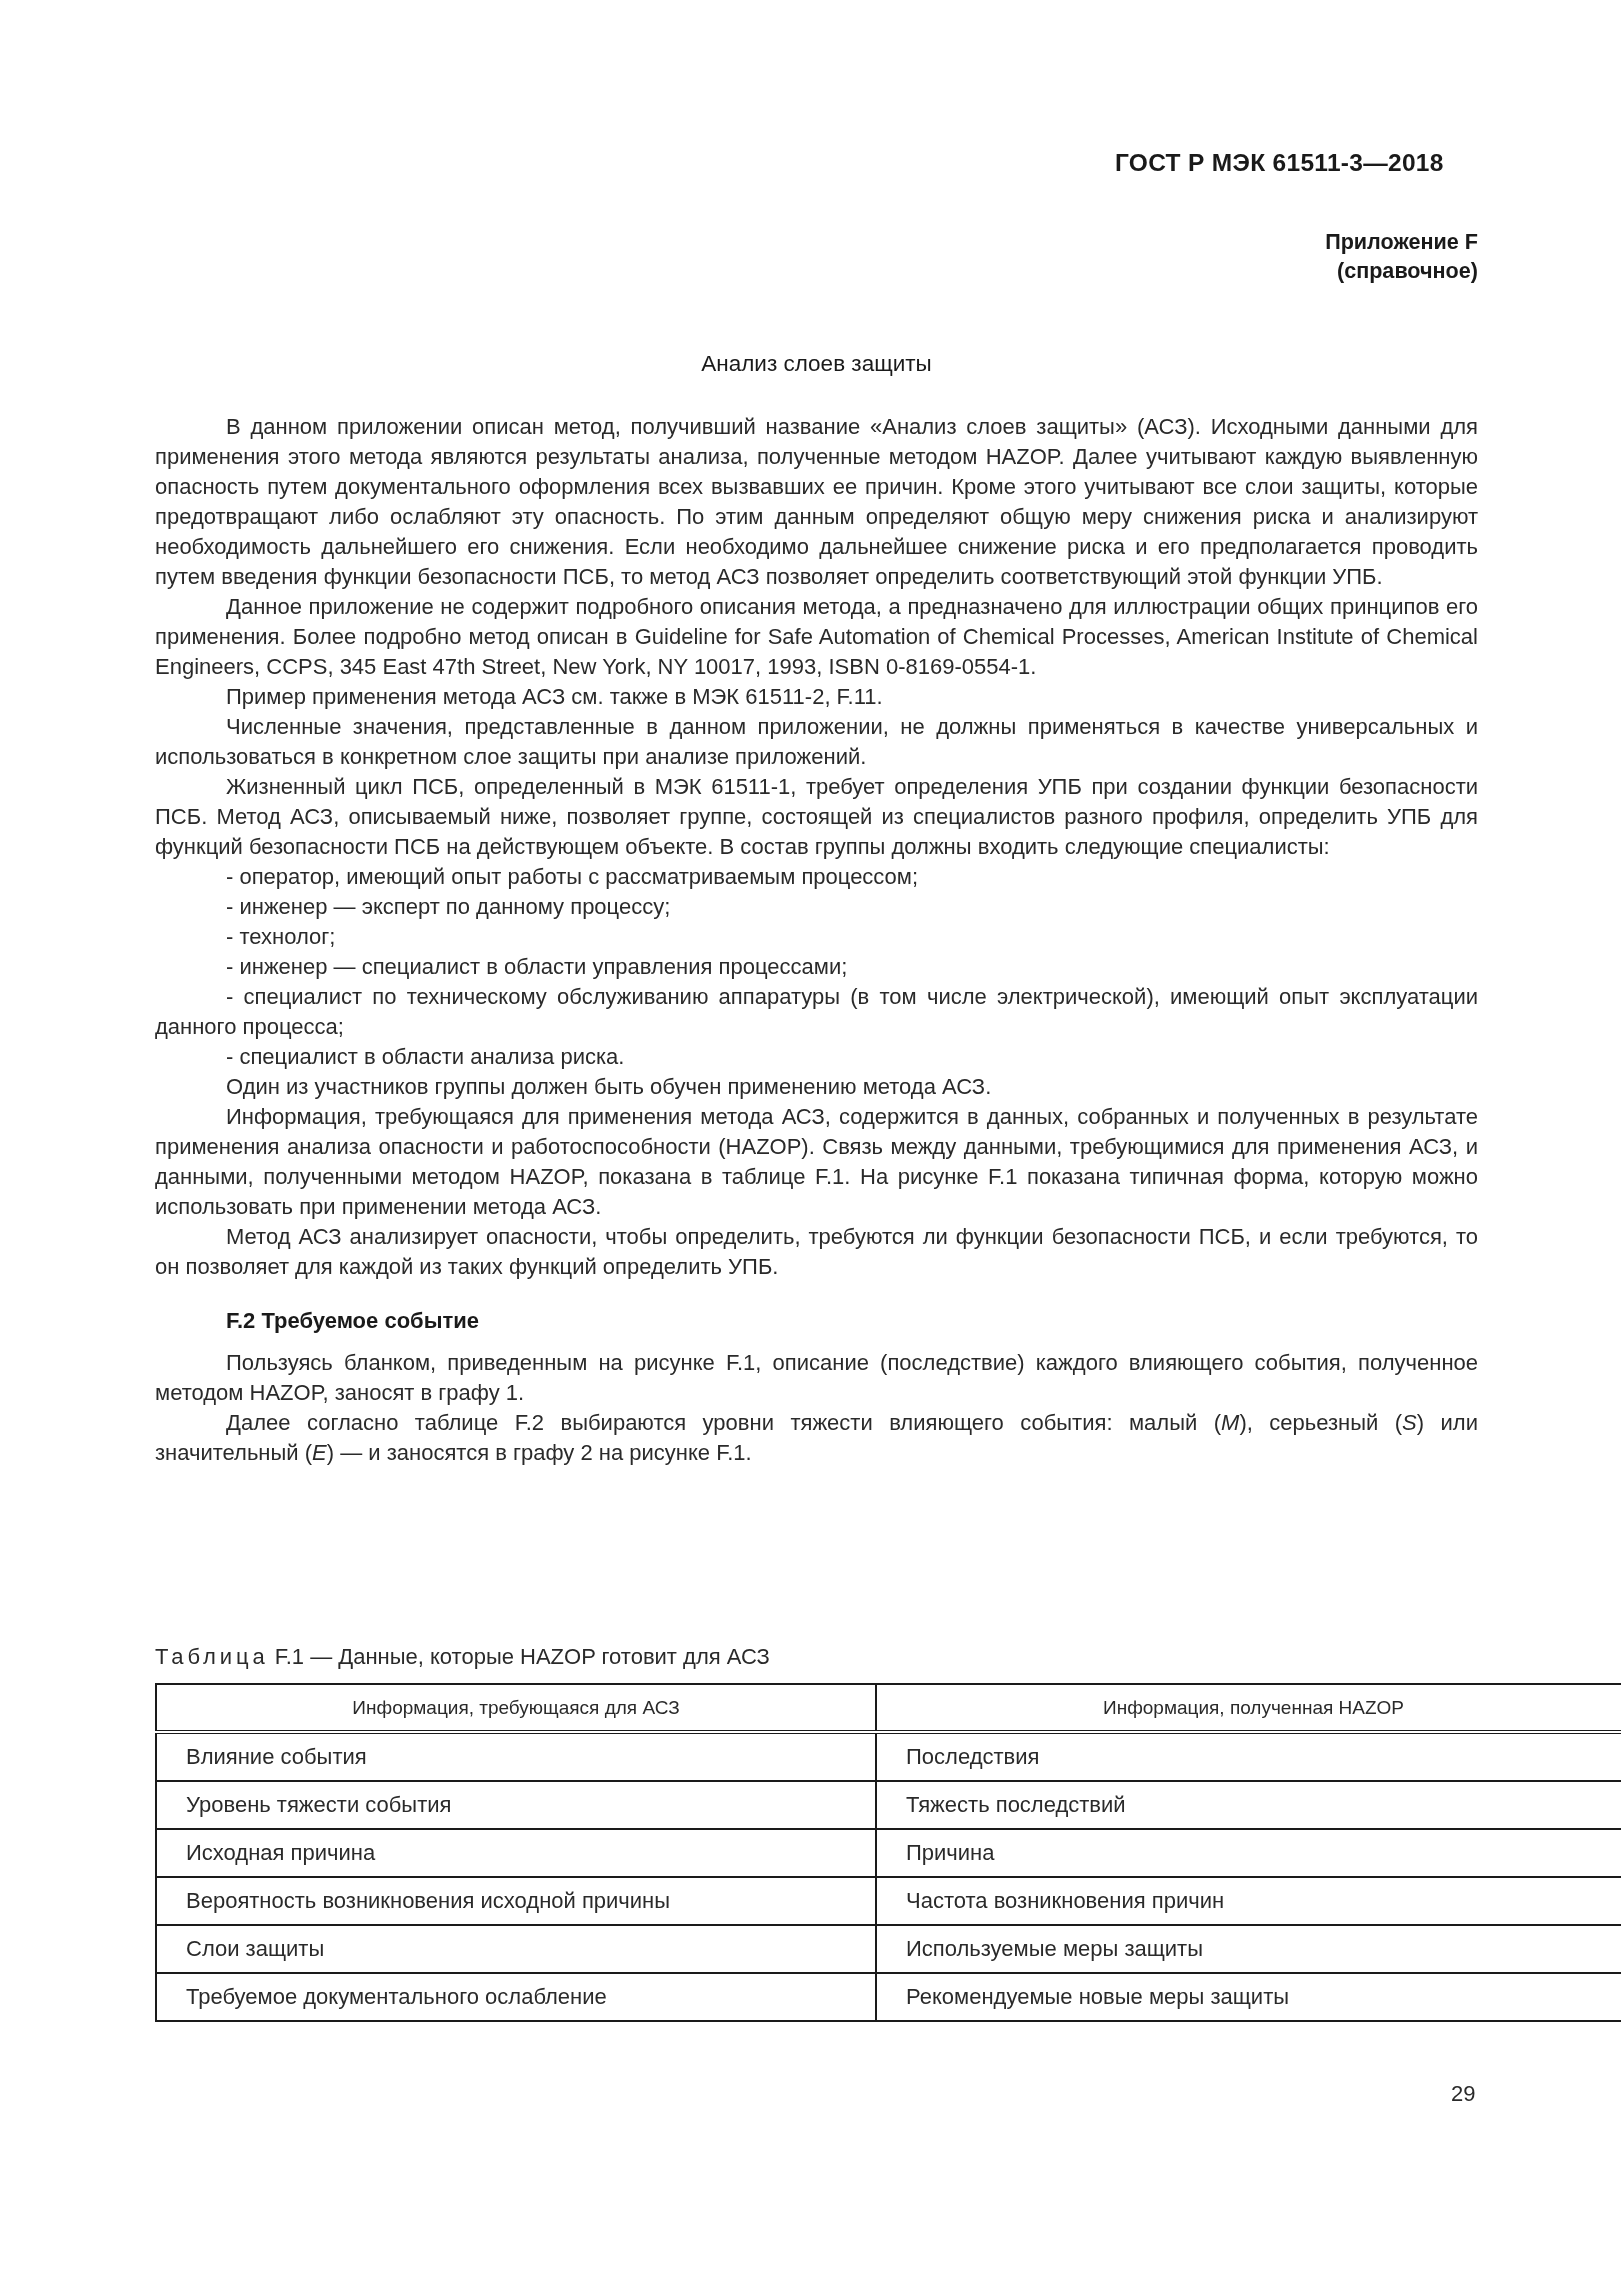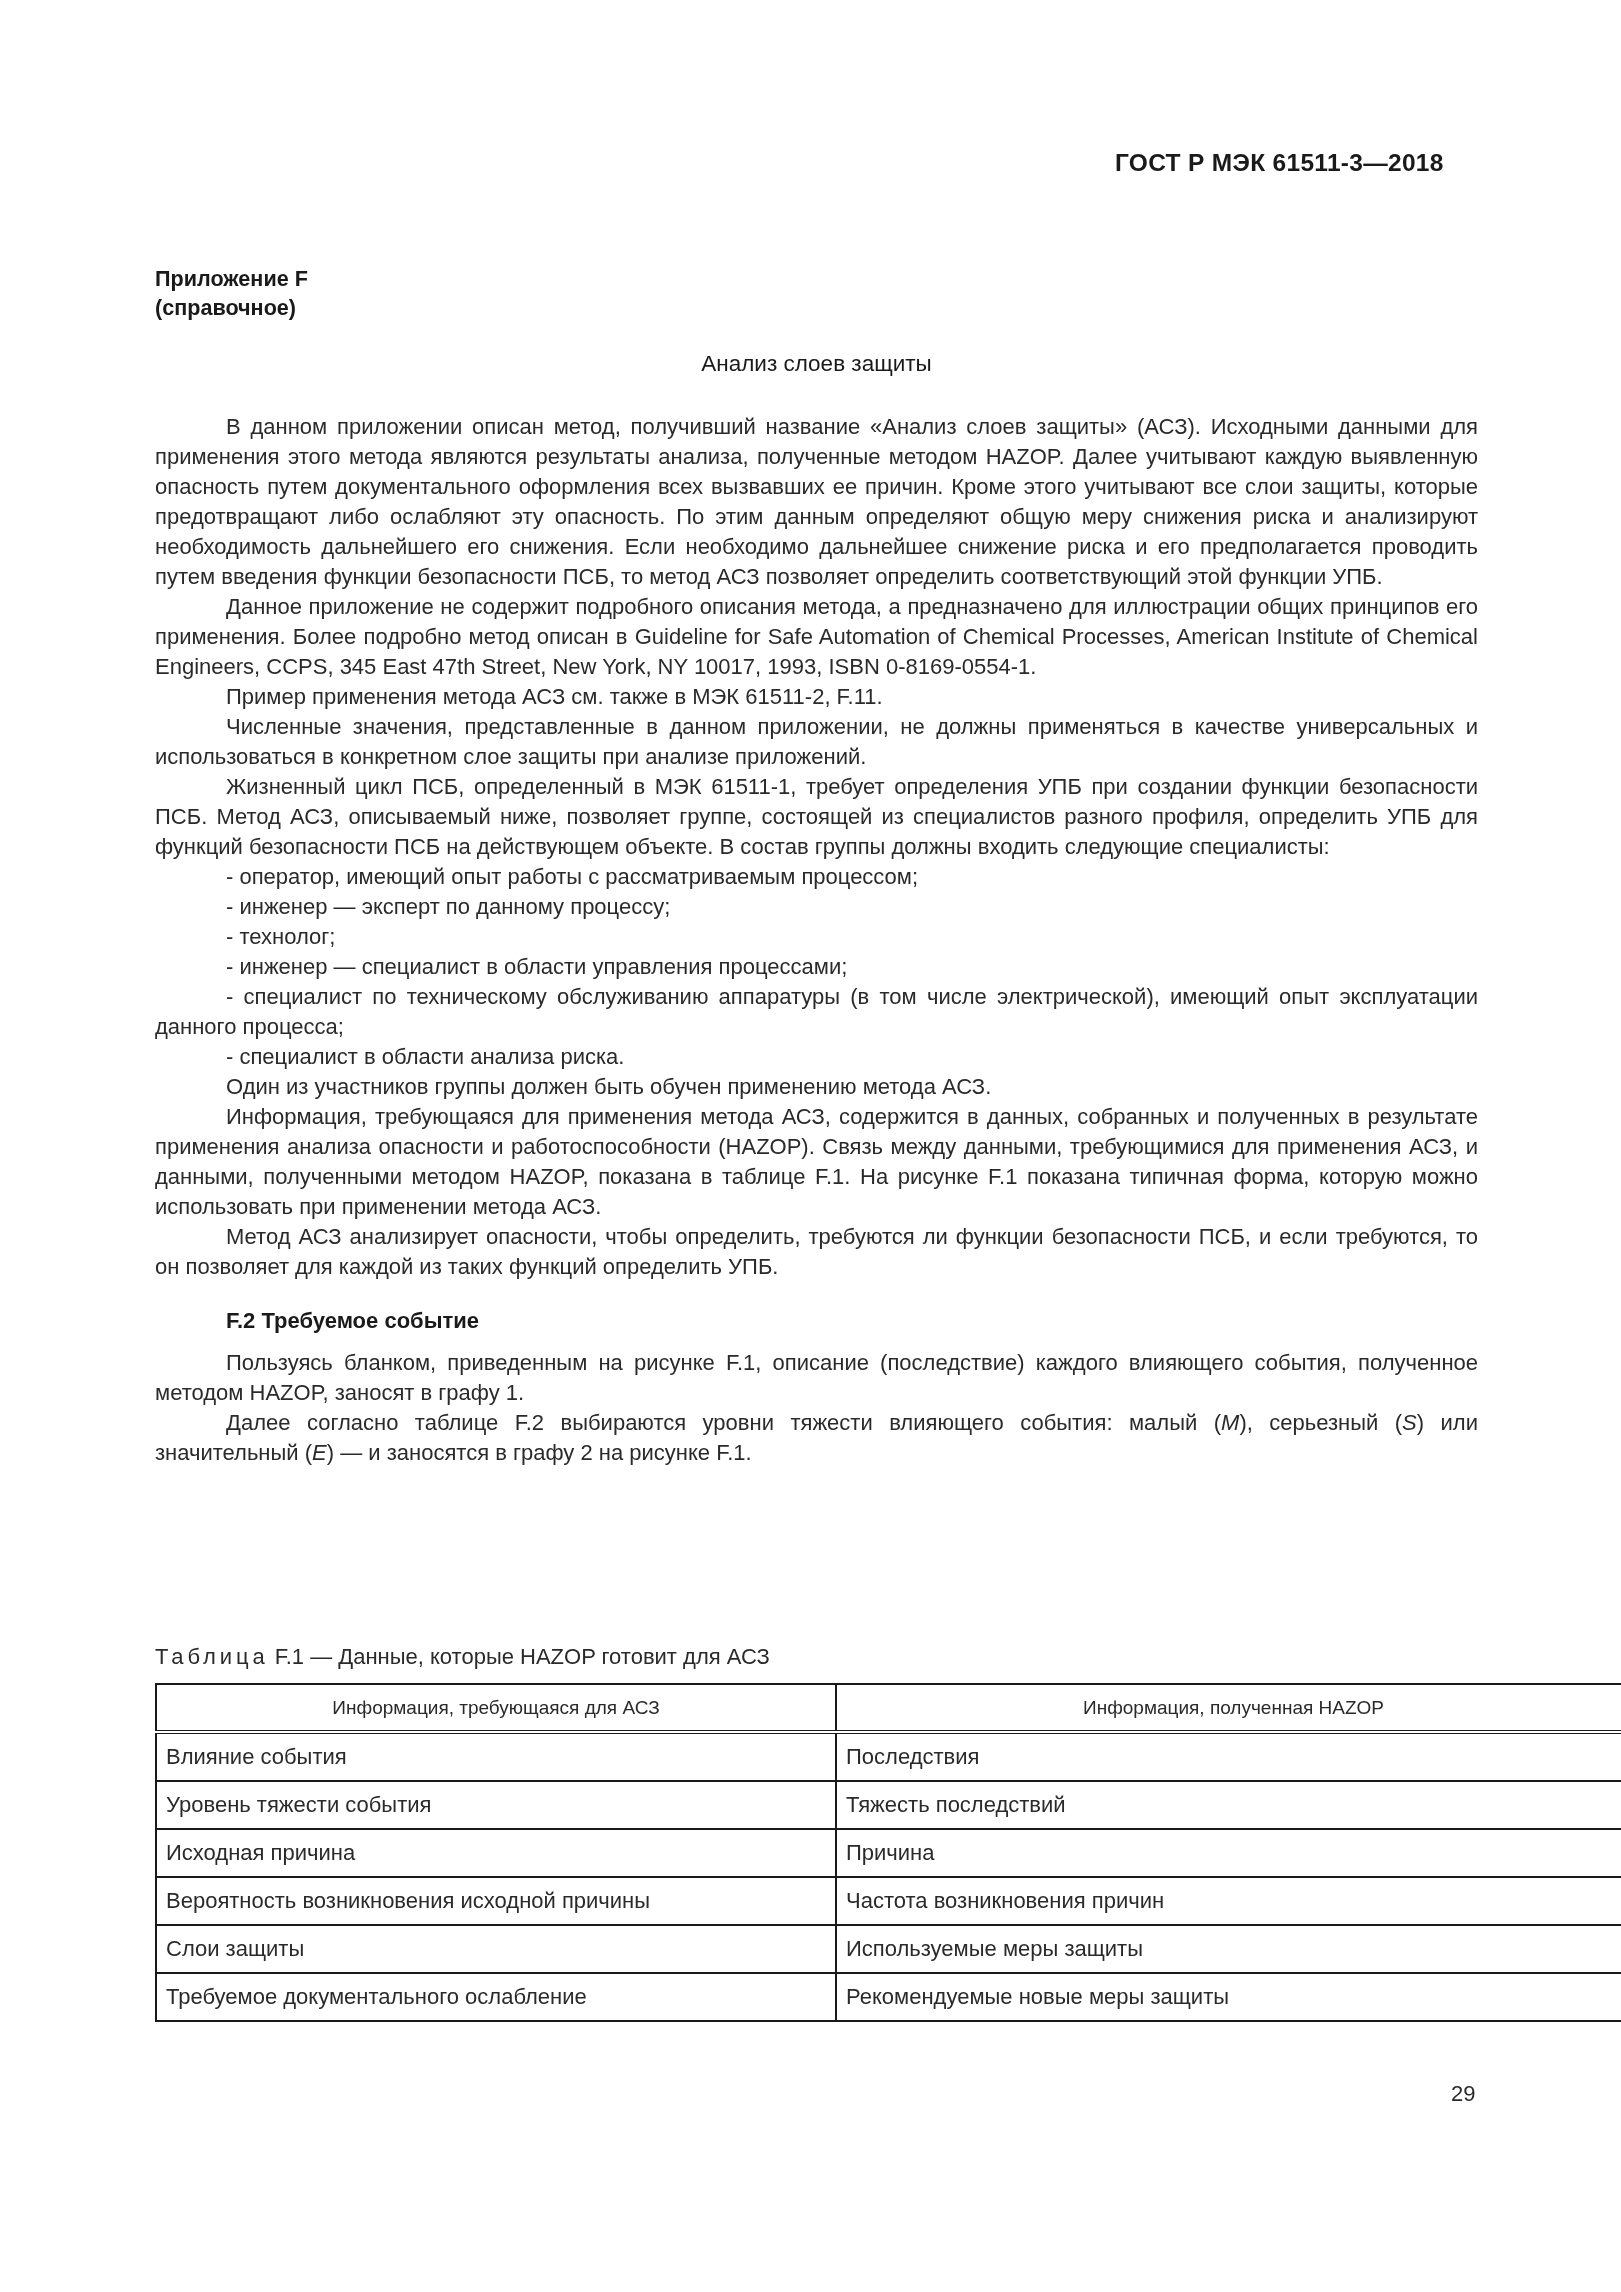--- a/index.html
+++ b/index.html
@@ -6,22 +6,22 @@
     body {
       width: 1621px; height: 2293px; position: relative; overflow: hidden;
       font-family: "Liberation Sans", sans-serif; color: #2a2a2a;
     }
     .page { position: absolute; left: 155px; top: 0; width: 1323px; }
     .doc-code {
       position: absolute; left: 1115px; top: 149px;
       font-weight: bold; font-size: 24.5px; color: #1a1a1a; letter-spacing: 0.3px;
     }
     .appendix-title {
-      position: absolute; top: 227px; left: 0; width: 1323px; text-align: left;
-      font-weight: bold; font-size: 21.6px; line-height: 29px; color: #1a1a1a; margin-top: 37px;
+      position: absolute; top: 227px; left: 0; width: 1323px; text-align: right;
+      font-weight: bold; font-size: 21.6px; line-height: 29px; color: #1a1a1a;
     }
     .main-title {
       position: absolute; top: 351px; left: 0; width: 1323px; text-align: center;
       font-weight: normal; font-size: 22.5px; color: #1a1a1a;
     }
     .body-text {
       position: absolute; top: 412px; left: 0; width: 1323px;
       font-size: 22px; line-height: 30px; text-align: justify;
     }
     .body-text p { margin: 0; text-indent: 71px; }
@@ -39,21 +39,21 @@
     table.data-table {
       position: absolute; top: 1683px; left: 0; width: 1477px;
       border-collapse: collapse; font-size: 22px;
     }
     table.data-table th {
       font-weight: normal; font-size: 19px; height: 43px; text-align: center;
       border: 2px solid #1a1a1a; border-bottom: 4.9px double #1a1a1a;
       border-top: 2.9px solid #1a1a1a;
     }
     table.data-table td {
-      height: 46px; padding: 0 9px; border: 2px solid #1a1a1a; text-align: left;
+      height: 46px; padding: 0 29px; border: 2px solid #1a1a1a; text-align: left;
     }
     table.data-table tr:last-child td { border-bottom: 2.9px solid #1a1a1a; }
     table.data-table th:first-child, table.data-table td:first-child { width: 660px; }
     .page-number {
       position: absolute; top: 2065px; left: 1296px; font-size: 22px; margin-top: 16px;
     }
   </style>
 </head>
 <body>
 

